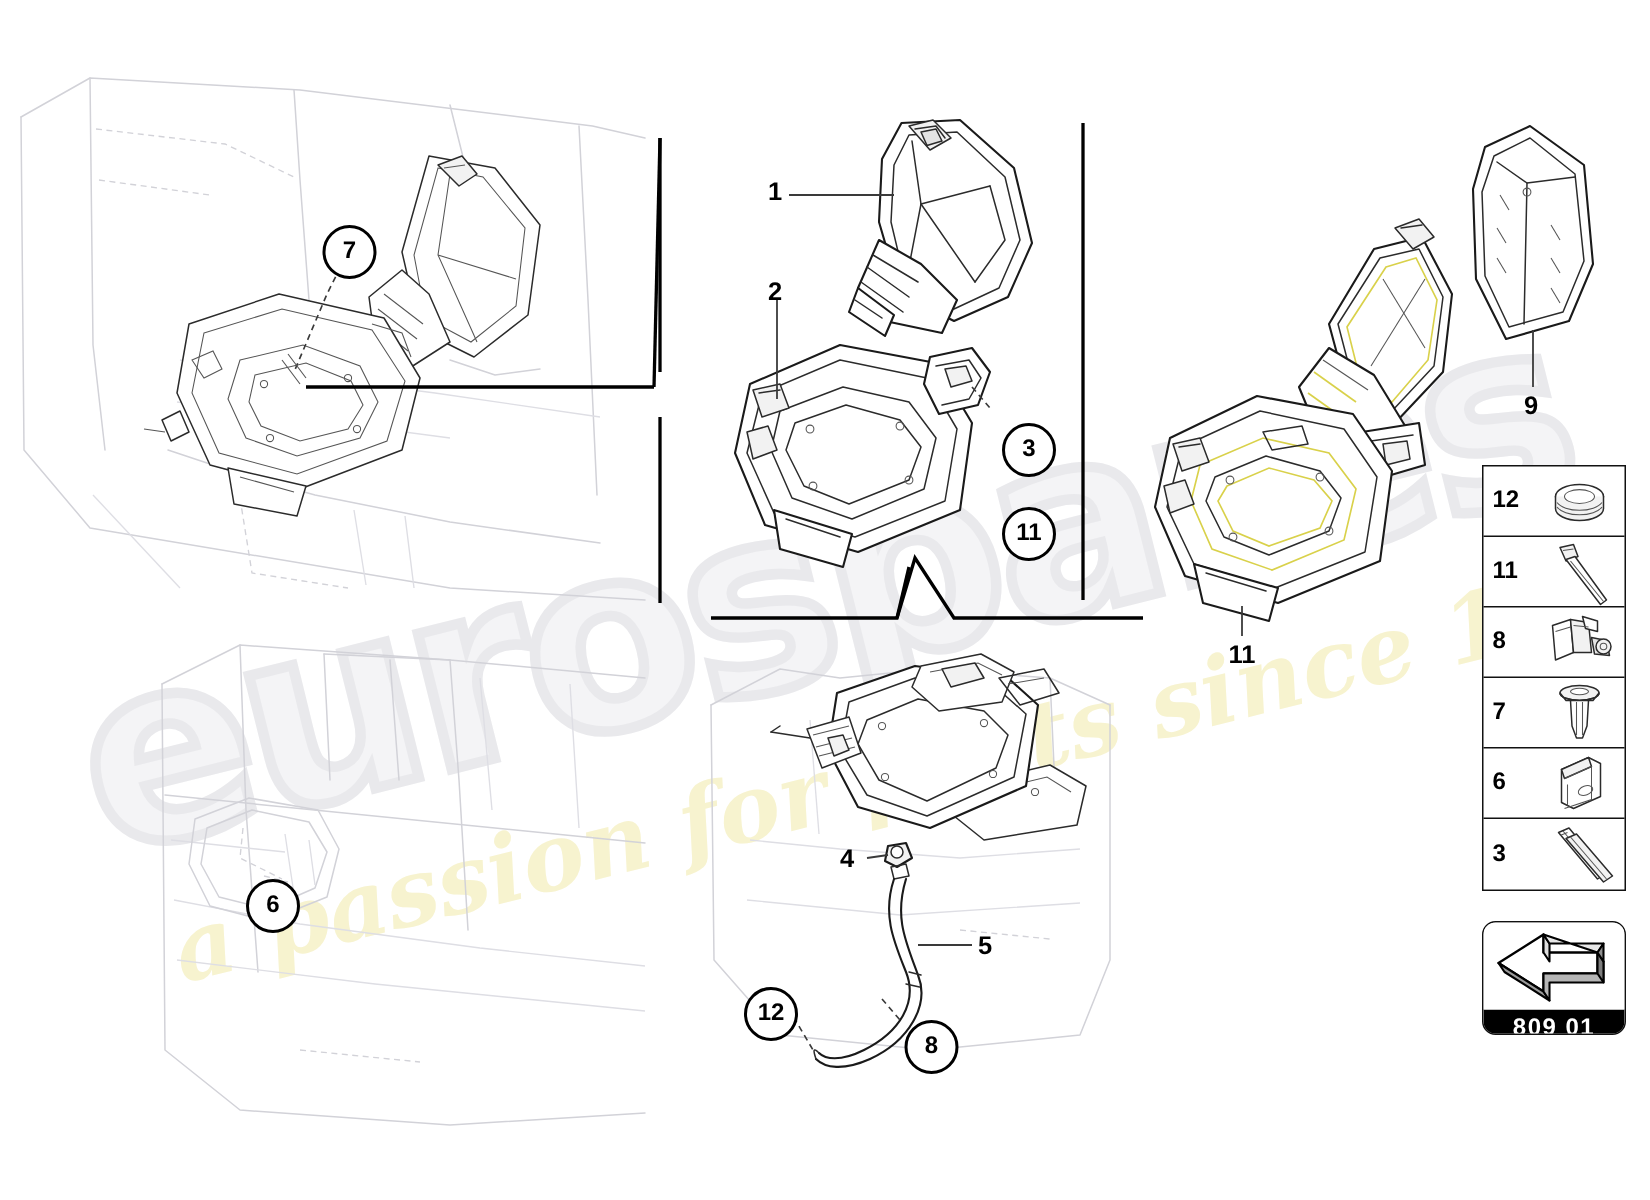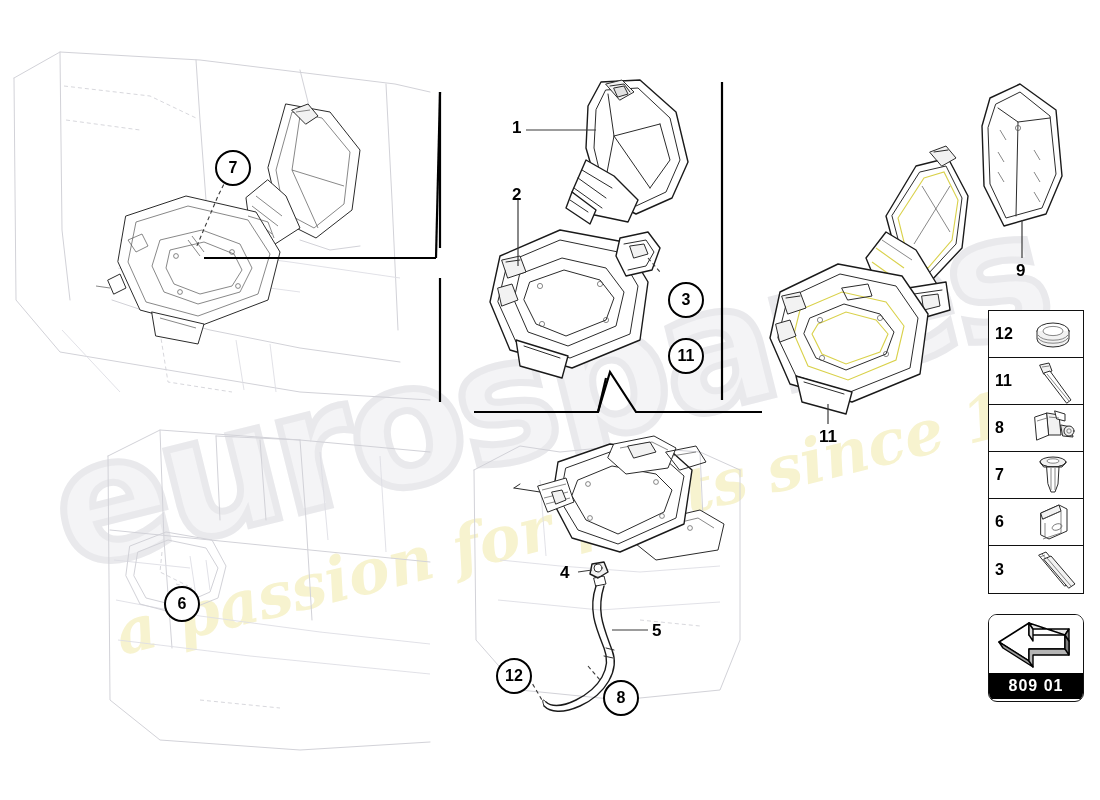--- a/index.html
+++ b/index.html
@@ -132,21 +132,21 @@
     height: 100%;
     position: relative;
   }
   .legend-art svg { position: absolute; top: 0; left: 0; }
   
   #badge {
     position: absolute;
     left: 988px;
     top: 614px;
     width: 96px;
-    height: 88px;
+    height: 76px;
     border: 1.6px solid #111;
     border-radius: 9px;
     background: #fff;
     overflow: hidden;
     z-index: 6;
     box-sizing: border-box;
   }
   #badge-arrow {
     height: 58px;
     position: relative;

